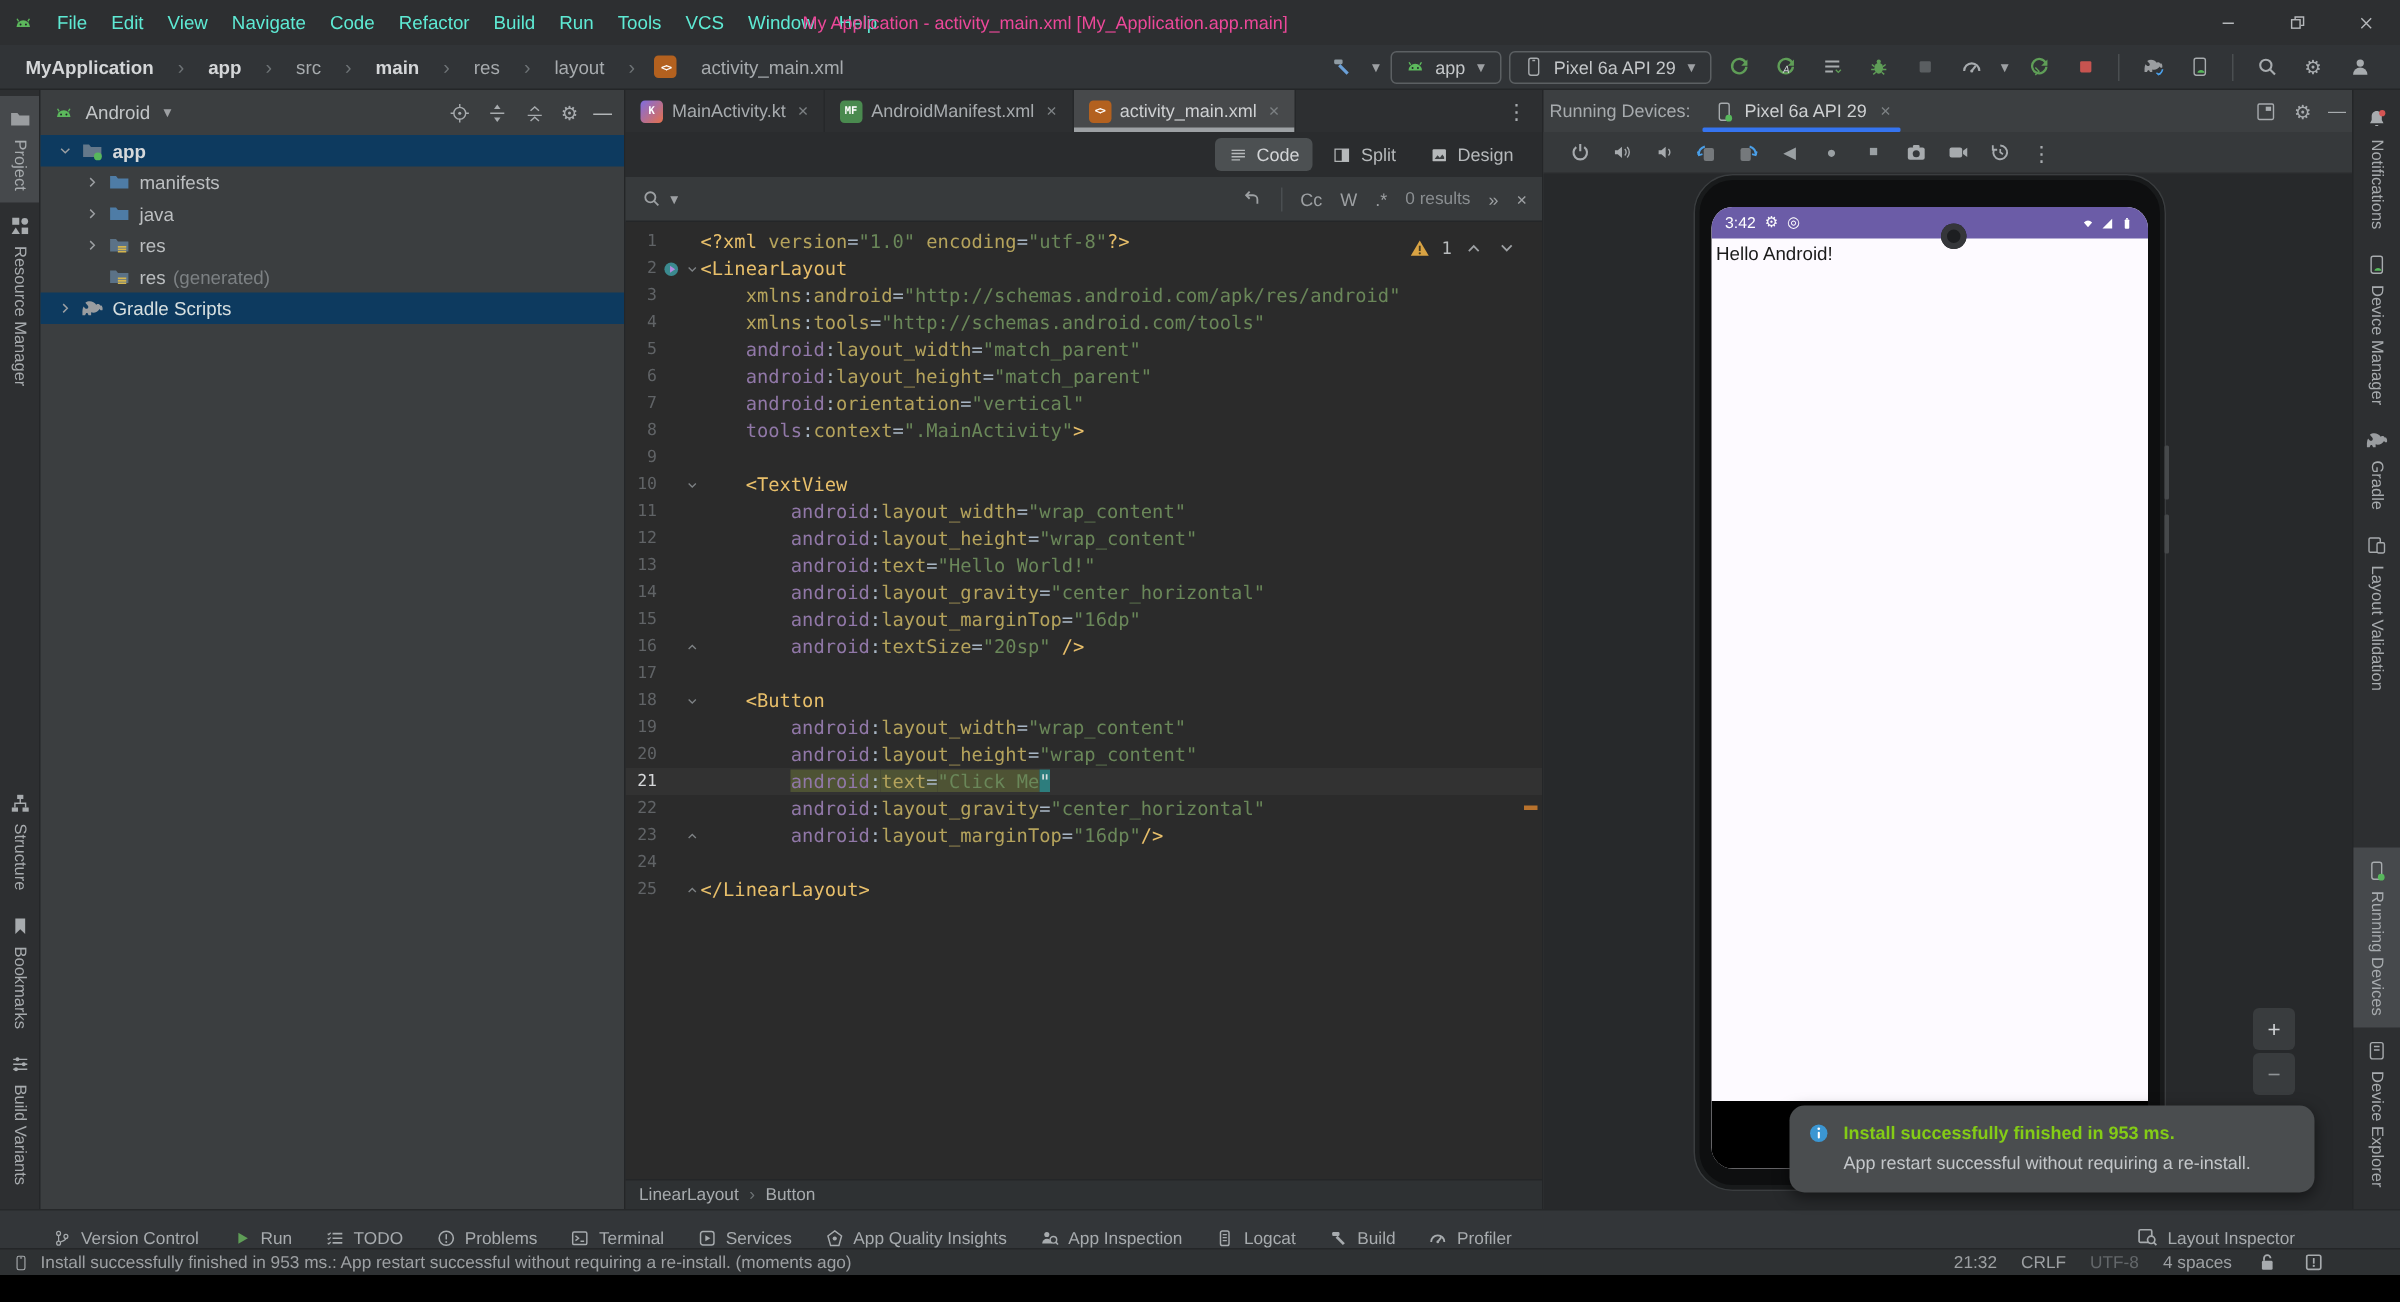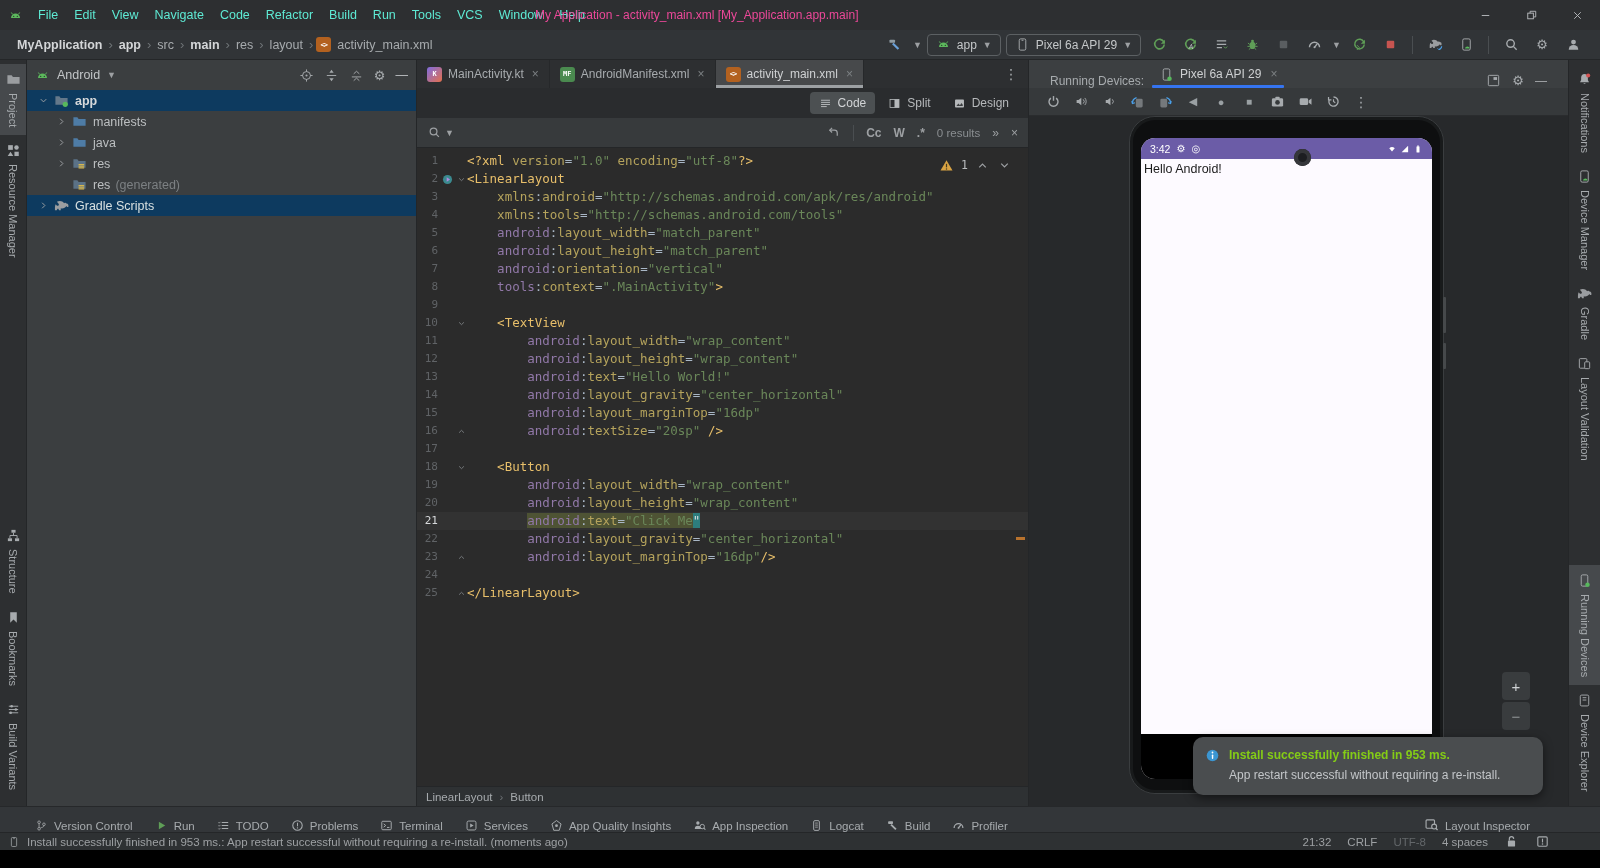--- a/index.html
+++ b/index.html
@@ -9,21 +9,21 @@
   
   #titlebar{position:absolute;left:0;top:0;width:1600px;height:30px;background:#2d2f31;display:flex;align-items:center}
   #studio-logo{width:30px;display:flex;justify-content:center}
   #menubar{display:flex;align-items:center}
   .menu-item{padding:0 8px;font-size:12.5px;color:#5eead4;line-height:30px}
   #win-title{position:absolute;left:535px;top:0;line-height:30px;font-size:12px;color:#ec4899;white-space:nowrap}
   #win-controls{margin-left:auto;display:flex;height:30px}
   .wbtn{width:46px;display:flex;align-items:center;justify-content:center}
   
   #toolbar{position:absolute;left:0;top:30px;width:1600px;height:30px;background:#313437;border-bottom:1px solid #242628;display:flex;align-items:center;padding-left:14px}
-  #crumbs{display:flex;align-items:center;gap:3px;font-size:12.5px}
+  #crumbs{display:flex;align-items:center;gap:13px;font-size:12.5px}
   .crumb{color:#a7abae;padding:0 3px}
   .crumb.bold{color:#d4d6d8;font-weight:bold}
   .crumb-sep{color:#6e7376;font-size:13px}
   #tb-right{margin-left:auto;display:flex;align-items:center;gap:5px;padding-right:14px}
   .tbtn{width:26px;height:24px;display:flex;align-items:center;justify-content:center;border-radius:4px}
   .combo{display:flex;align-items:center;gap:6px;border:1px solid #5c6063;border-radius:4px;height:22px;padding:0 8px;font-size:12px;color:#c4c7c9;white-space:nowrap}
   .tb-div{width:1px;height:18px;background:#4a4e51;margin:0 4px}
   .chev-tiny{font-size:9px;color:#9da0a3}
   
   #left-stripe{position:absolute;left:0;top:60px;width:27px;bottom:62px;background:#2d2f31;border-right:1px solid #242628;display:flex;flex-direction:column;align-items:center;padding:4px 0 8px}
@@ -49,41 +49,41 @@
   #tabbar{height:28px;background:#2d2f31;display:flex;align-items:stretch}
   .etab{display:flex;align-items:center;gap:6px;padding:0 10px;font-size:12px;color:#a7abae;border-right:1px solid #26282a;white-space:nowrap}
   .etab.active{background:#47494b;color:#ced0d2;box-shadow:inset 0 -3px 0 #9da1a4}
   .etab .tclose{color:#7c8083;font-size:12px;padding-left:2px}
   #tab-kebab{margin-left:auto;display:flex;align-items:center;padding:0 10px;color:#a7abae;font-size:14px}
   #moderow{height:30px;background:#2a2c2e;display:flex;align-items:center;justify-content:flex-end;gap:4px;padding-right:10px}
   .mbtn{display:flex;gap:6px;align-items:center;padding:4px 9px;border-radius:4px;font-size:12px;color:#b6b9bb}
   .mbtn.active{background:#4c5052;color:#d2d4d6}
   #findbar{height:30px;background:#373a3c;display:flex;align-items:center;padding:0 10px;border-bottom:1px solid #242628;font-size:12px}
   #findbar .fb-right{margin-left:auto;display:flex;align-items:center;gap:12px;color:#9da0a3}
-  .fb-toggle{font-size:12px;color:#9da0a3;font-weight:bold}
+  .fb-toggle{font-size:12px;color:#9da0a3;font-weight:normal}
   .fb-results{font-size:11.5px;color:#8a8e91}
   .fb-div{width:1px;height:16px;background:#4a4e51}
   #code{position:absolute;left:0;right:0;top:88px;bottom:20px;overflow:hidden;font-family:"DejaVu Sans Mono",monospace;font-size:12.5px;line-height:18px;padding-top:4px}
   .cl{display:flex;height:18px;white-space:pre;position:relative}
   .cl.caret{background:#323232}
   .cl .ln{width:21px;text-align:right;color:#606366;font-size:11px;flex:none}
   .cl.caret .ln{color:#d6d8da}
   .cl .relcol{width:18px;flex:none;display:flex;align-items:center;justify-content:center}
   .cl .gut{width:11px;flex:none;display:flex;align-items:center;justify-content:center}
   .cl .ct{flex:1}
   .c-tag{color:#e8bf6a}.c-attr{color:#b5a35c}.c-ns{color:#9178a8}.c-val{color:#6a8759}.c-pn{color:#a9b7c6}.c-pl{color:#a9b7c6}
   .hl{background:#4e5334}
   .sel{background:#2d7d7d;color:#d8e0e0}
   #inspect-widget{position:absolute;top:8px;right:16px;display:flex;gap:7px;align-items:center;font-size:11.5px;color:#b8bbbd}
   #stripe-mark{position:absolute;right:3px;top:389px;width:9px;height:3px;background:#b8722d}
   #ed-breadcrumb{position:absolute;left:0;right:0;bottom:0;height:20px;background:#2e3133;border-top:1px solid #242628;display:flex;align-items:center;gap:7px;padding-left:9px;font-size:11.5px;color:#a7abae}
   #ed-breadcrumb .sep{color:#6e7376}
   
   #devpanel{position:absolute;left:1028px;top:60px;width:540px;bottom:62px;background:#3c3f41;border-left:1px solid #242628}
-  #dev-header{height:28px;display:flex;align-items:flex-end;padding:0 21px;font-size:12px;color:#a7abae}
+  #dev-header{height:28px;display:flex;align-items:center;padding:0 4px;font-size:12px;color:#a7abae}
   .dev-tab{display:flex;align-items:center;gap:6px;padding:0 9px;height:28px;position:relative;color:#ced0d2;margin-left:6px}
   .dev-tab::after{content:"";position:absolute;left:2px;right:2px;bottom:0;height:3px;background:#3574f0;border-radius:1px}
   .dev-tab .tclose{color:#7c8083;padding-left:3px}
   #dev-header .dh-right{margin-left:auto;display:flex;align-items:center;gap:11px}
   #dev-toolbar{height:28px;background:#36393b;border-bottom:1px solid #2a2c2e;display:flex;align-items:center;padding:0 10px}
   .dicon{width:28px;height:24px;display:flex;align-items:center;justify-content:center}
   .navglyph{color:#9aa0a3}
   #dev-area{position:absolute;left:0;right:0;top:56px;bottom:0;background:#27292b}
   #phone{position:absolute;left:100px;top:0;width:315px;height:678px;background:#0e0f10;border-radius:26px;border:1px solid #3a3d3f;box-shadow:inset 0 0 0 3px #181a1b}
   .pbtn{position:absolute;right:-3px;width:3px;background:#46494b;border-radius:1px}

